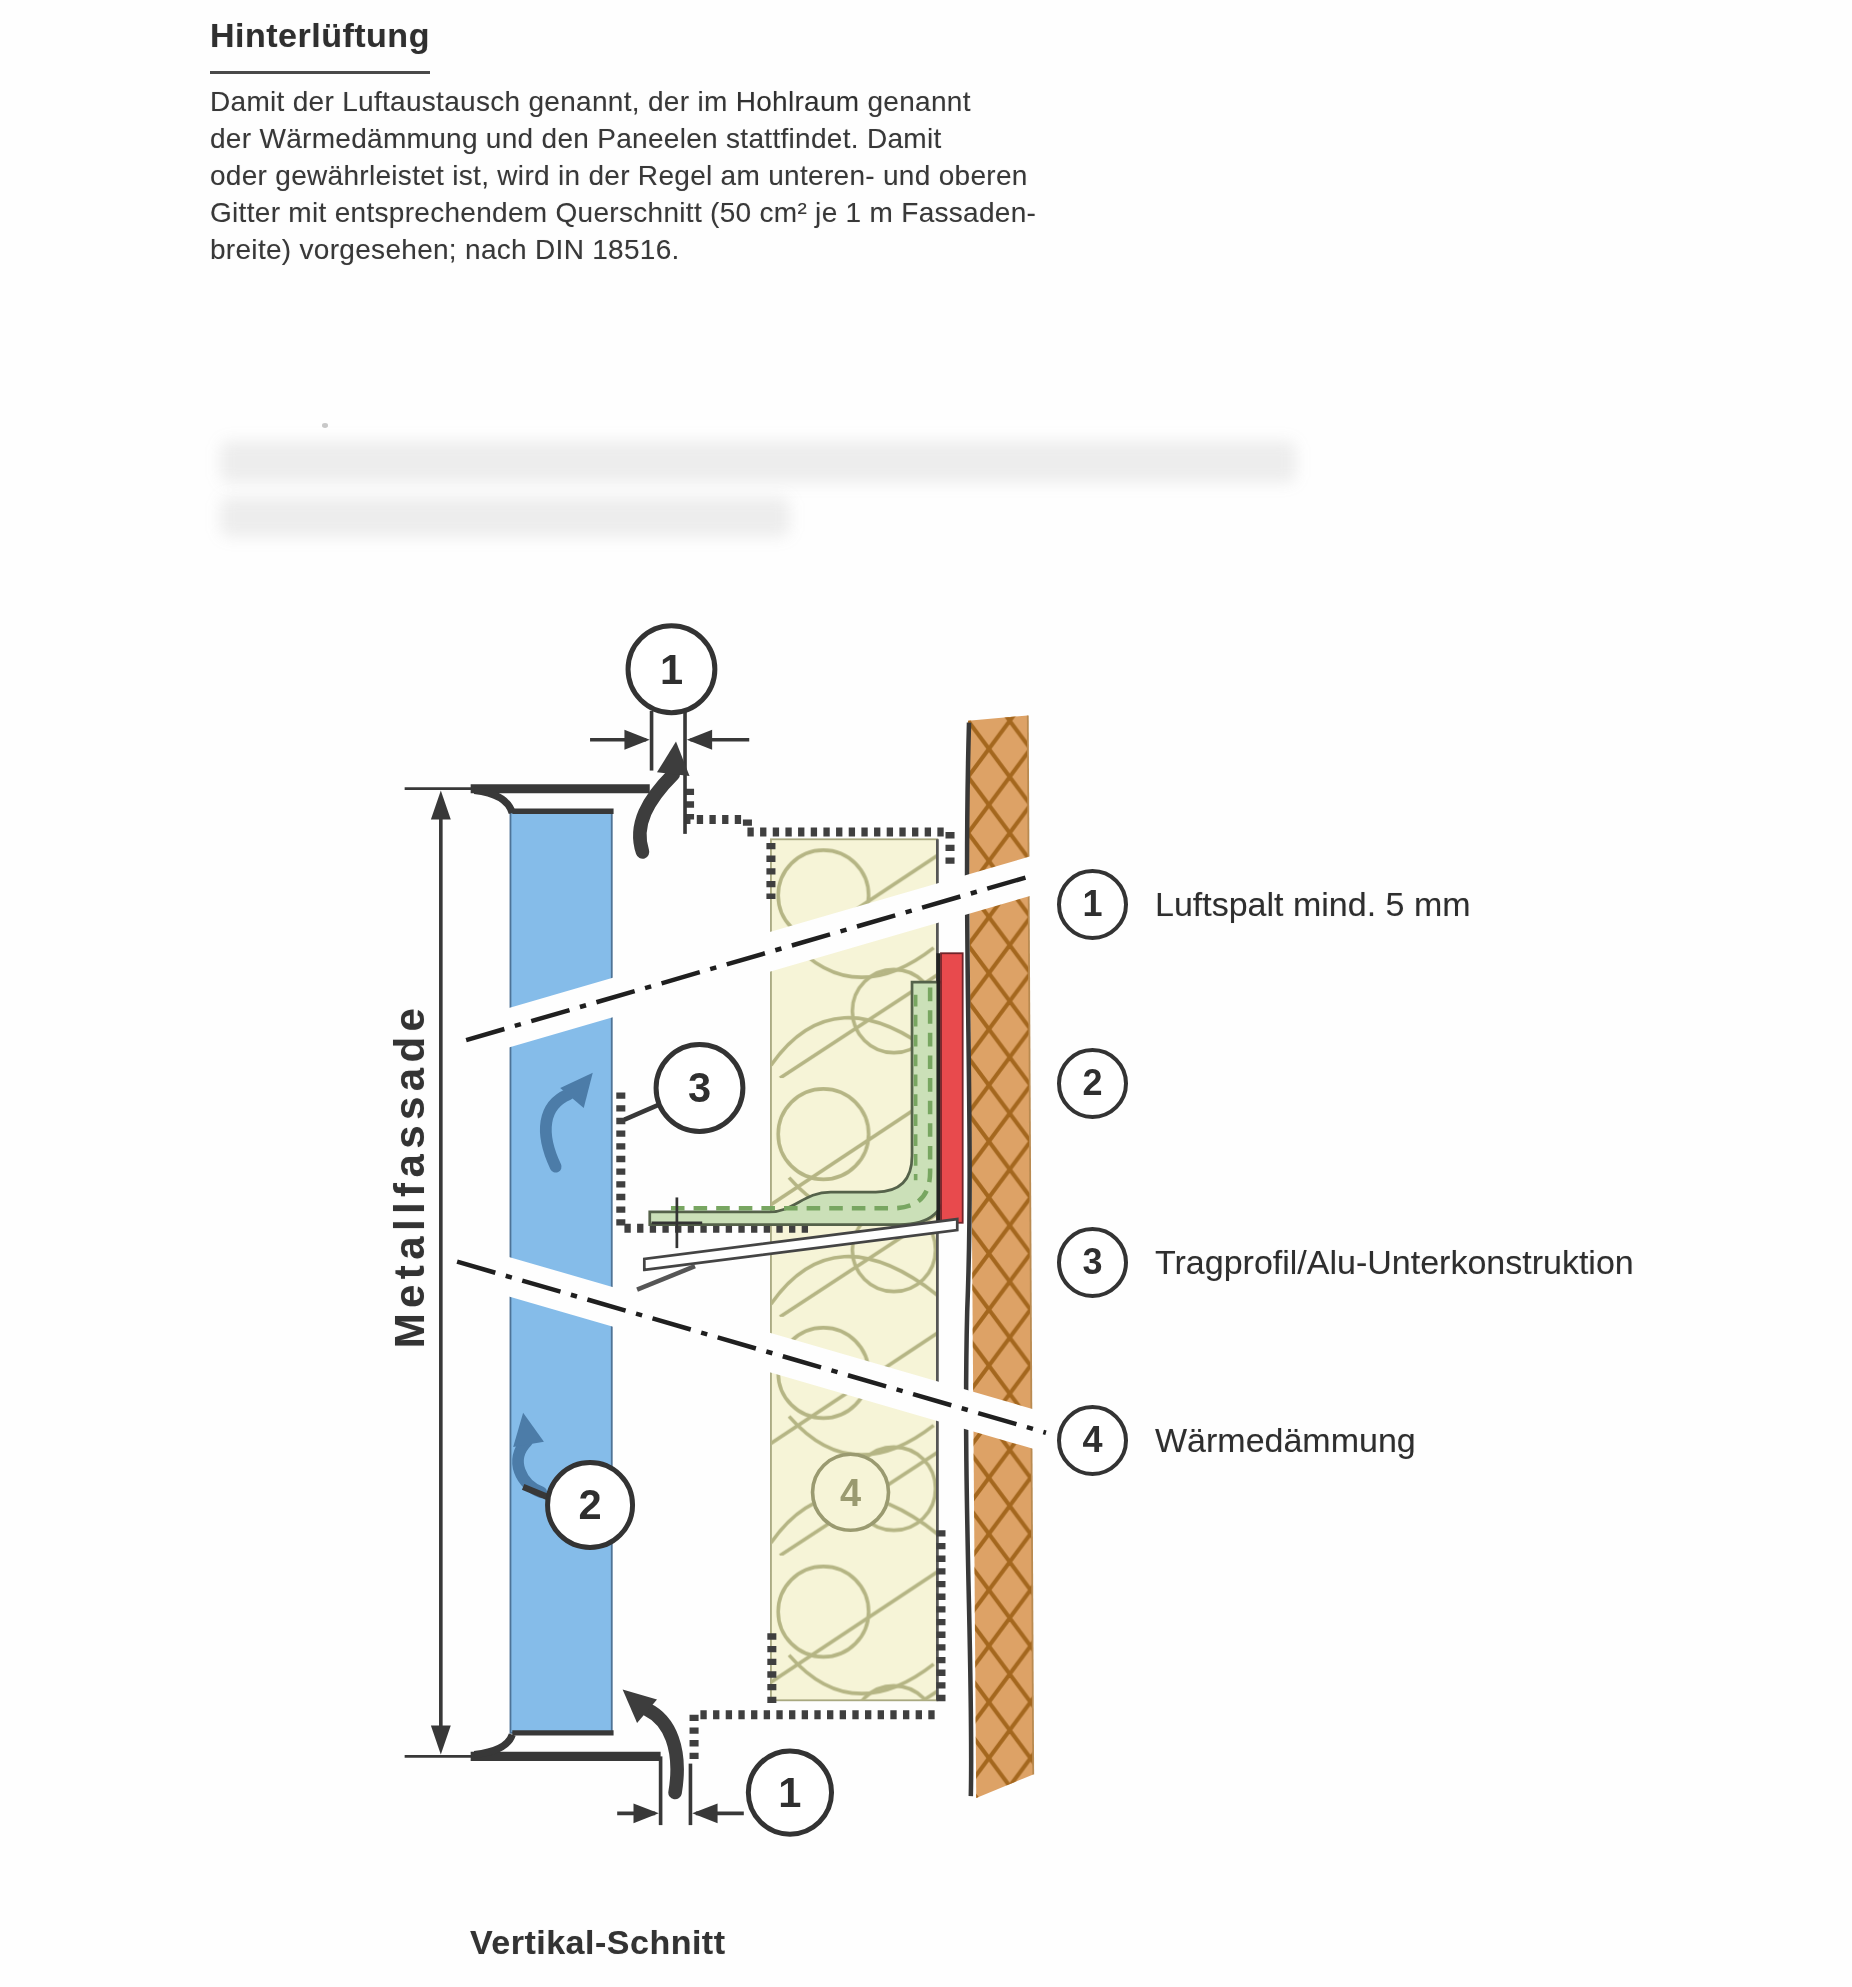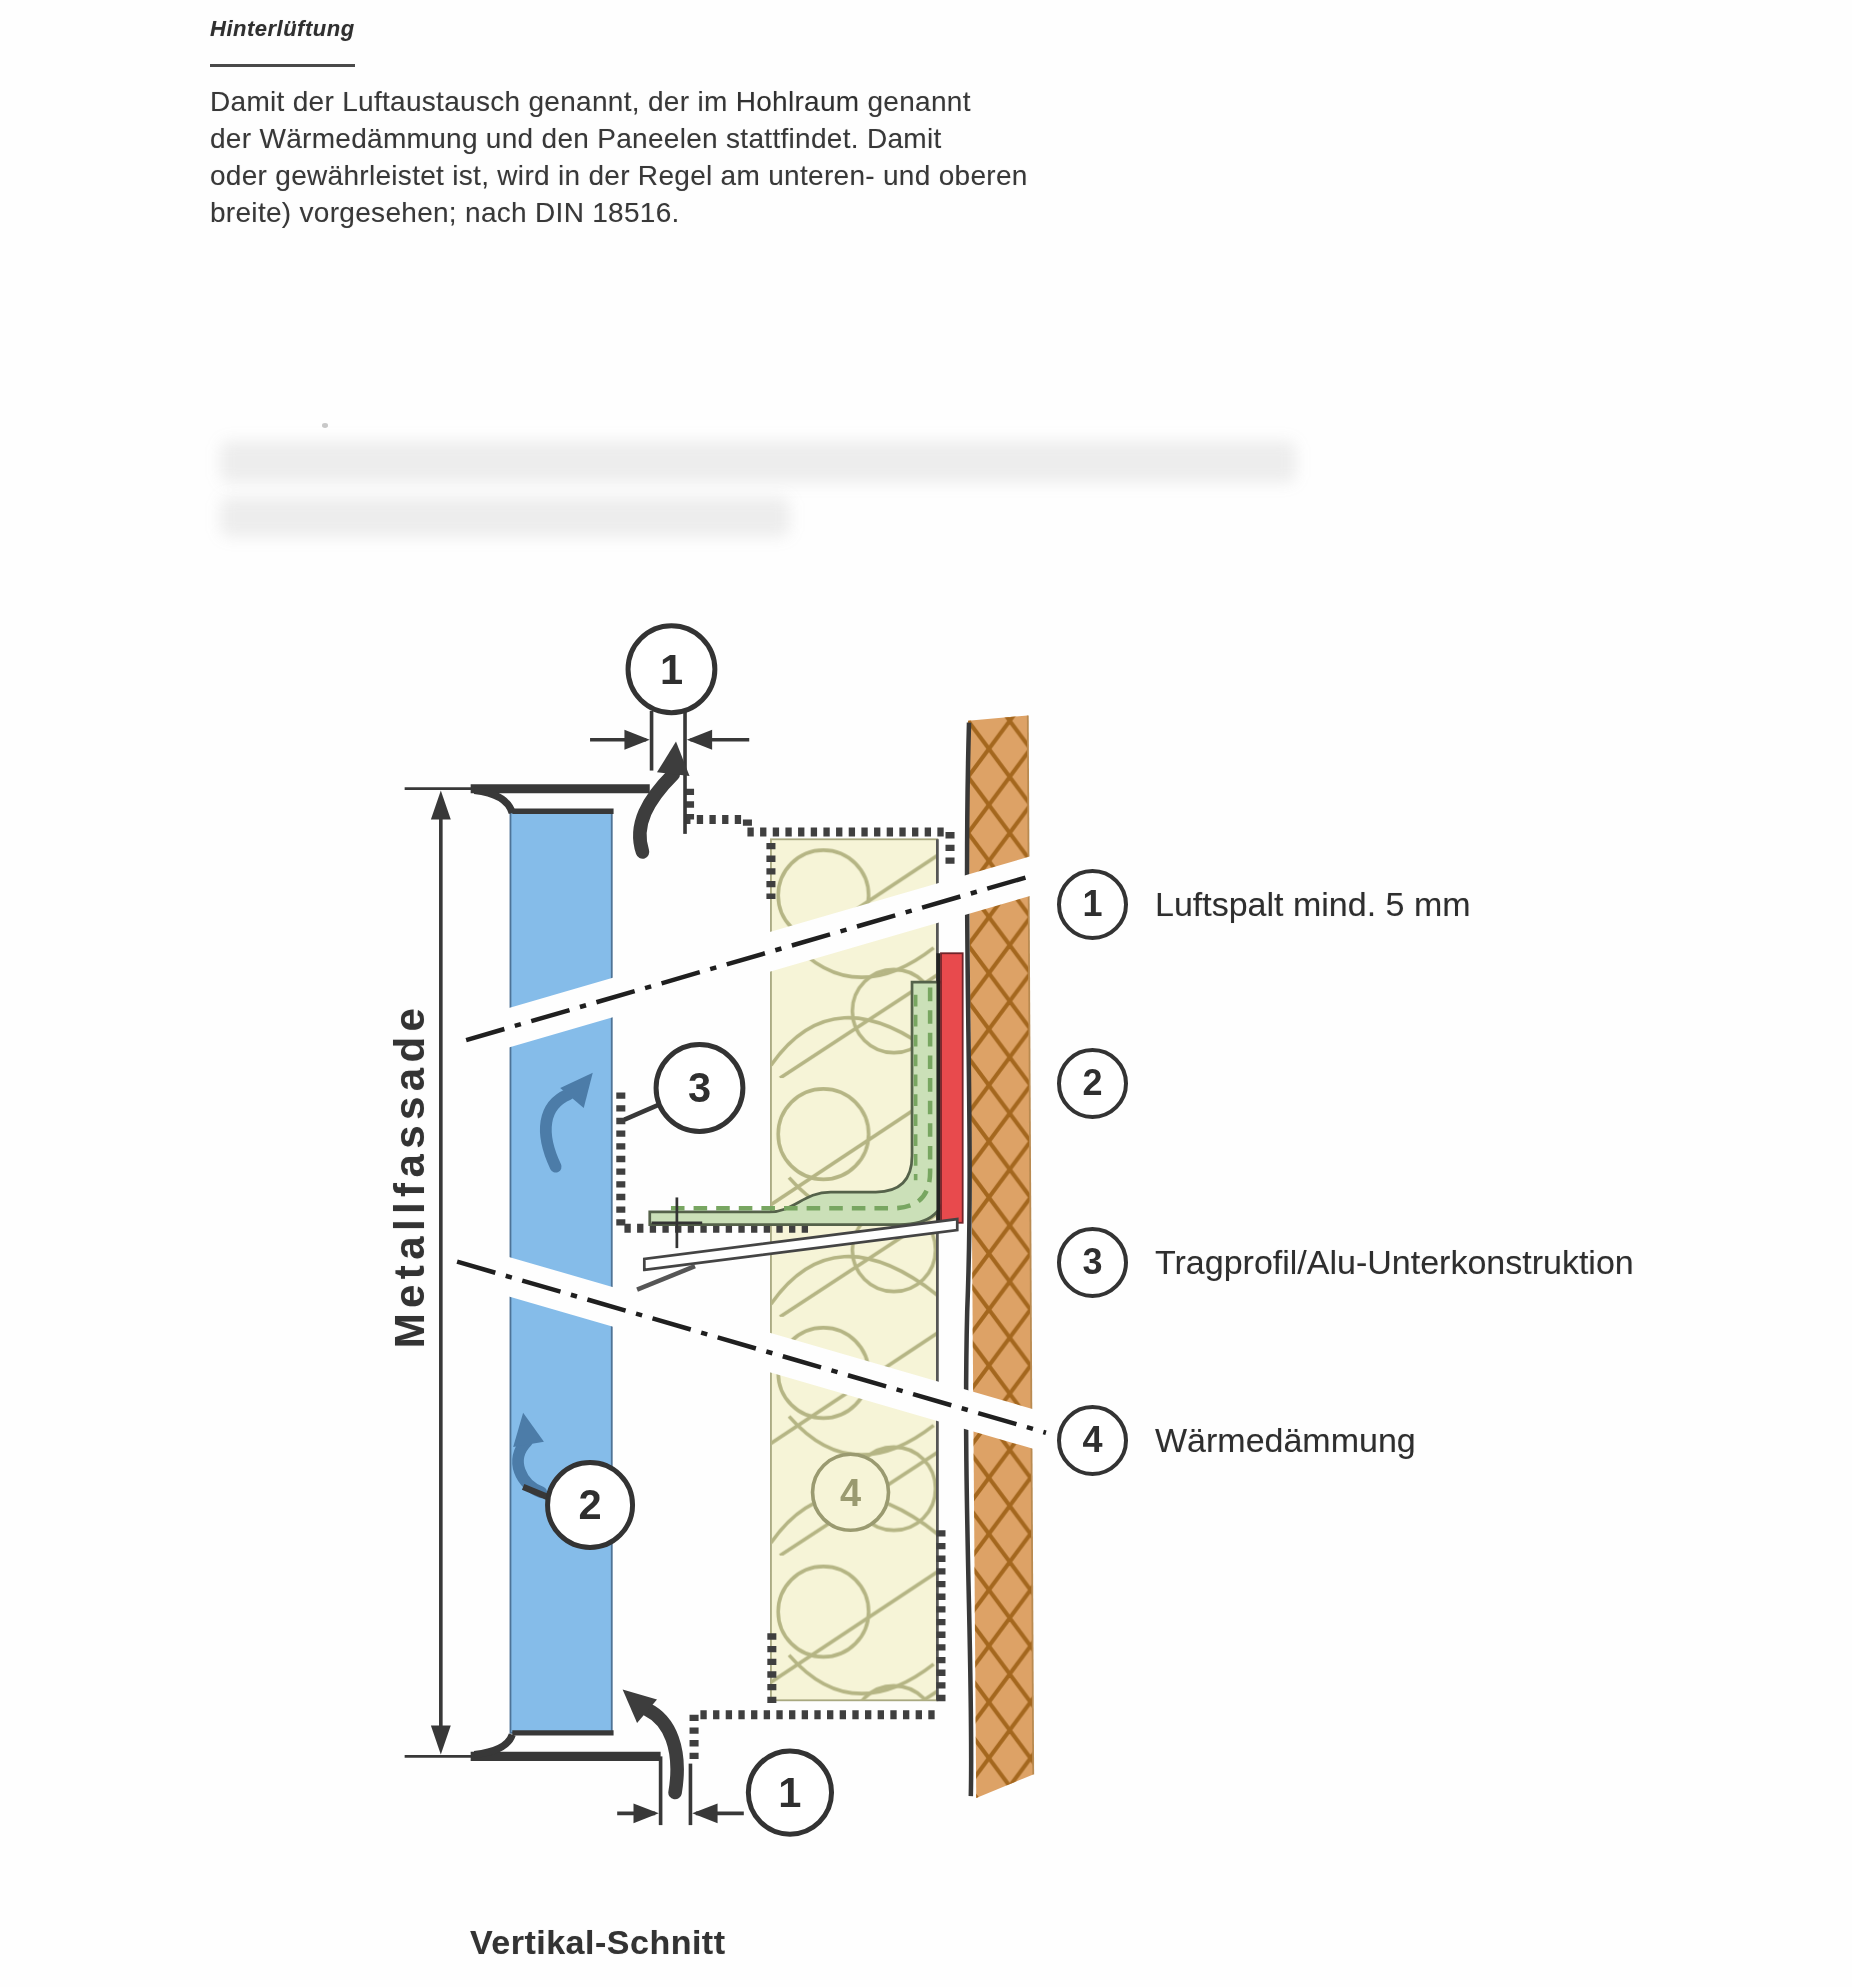--- a/index.html
+++ b/index.html
@@ -1,24 +1,23 @@
 <!DOCTYPE html>
 <html style="font-size:14.5px"><head>
 <meta charset="utf-8">
 <style>
   html,body{margin:0;padding:0;background:#e9e9e9;}
   .page{
     position:relative;width:1853px;height:1987px;background:#fefefe;
     font-family:"Liberation Sans",sans-serif;color:#3a3a3a;overflow:hidden;
   }
   .heading{
-    position:absolute;left:210px;top:16.3px;font-size:22px;font-weight:700;color:#2f2f2f;
-    border-bottom:3.6px solid #4a4a4a;padding-bottom:22px;letter-spacing:0.5px;
+    position:absolute;left:210px;top:16.3px;font-size:34px;font-weight:700;color:#2f2f2f;
+    border-bottom:3.6px solid #4a4a4a;padding-bottom:16px;letter-spacing:0.5px;
     text-shadow:0 0 0.9px rgba(70,70,70,.35);
-    font-style:italic;
   }
   .para{
     position:absolute;left:210px;top:83px;width:1122px;font-size:28px;line-height:37px;
     letter-spacing:0.3px;color:#383838;text-shadow:0 0 0.9px rgba(70,70,70,.3);
   }
   .para b{font-weight:400;color:#303030;}
   .smudge{position:absolute;background:rgba(125,125,125,.13);filter:blur(7.2px);border-radius:9px;}
   .speck{position:absolute;background:#9a9a9a;border-radius:50%;opacity:.55;}
   .side-label{
     position:absolute;left:156px;top:1152px;width:507px;height:47px;line-height:47px;
@@ -54,20 +53,21 @@
 <body>
 
 <div class="page">
 
   <div class="heading">Hinterlüftung</div>
 
   <div class="para">
     <div><span>Damit der Luftaustausch genannt, der im </span><b>Hohlraum</b><span> genannt</span></div>
     <div>der Wärmedämmung und den Paneelen stattfindet. Damit</div>
     <div>oder gewährleistet ist, wird in der Regel am unteren- und oberen</div>
+    <div>Gitter mit entsprechendem Querschnitt (50 cm² je 1 m Fassaden-</div>
     <div>breite) vorgesehen; nach DIN 18516.</div>
   </div>
 
   <div class="smudge" style="left:220px;top:441px;width:1076px;height:42px;"></div>
   <div class="smudge" style="left:220px;top:497px;width:570px;height:40px;"></div>
   <div class="speck" style="left:322px;top:423px;width:6.3px;height:4.5px;"></div>
 
   <svg width="1853" height="1987" viewBox="0 0 2048 2197">
     <defs>
       <pattern id="wool" x="852" y="928" width="184" height="264" patternUnits="userSpaceOnUse">

